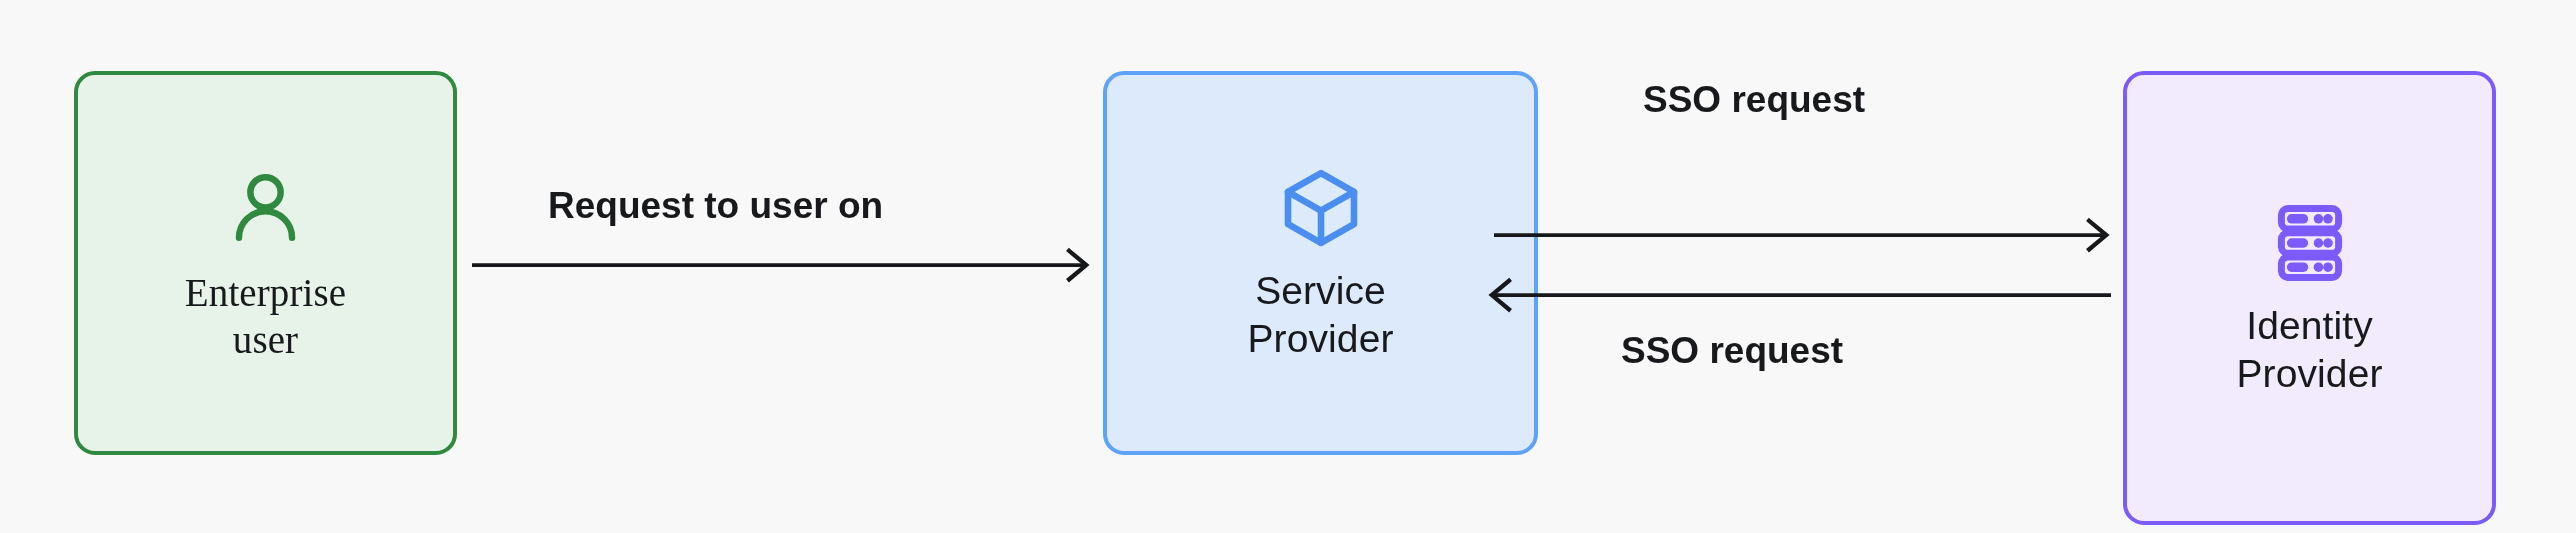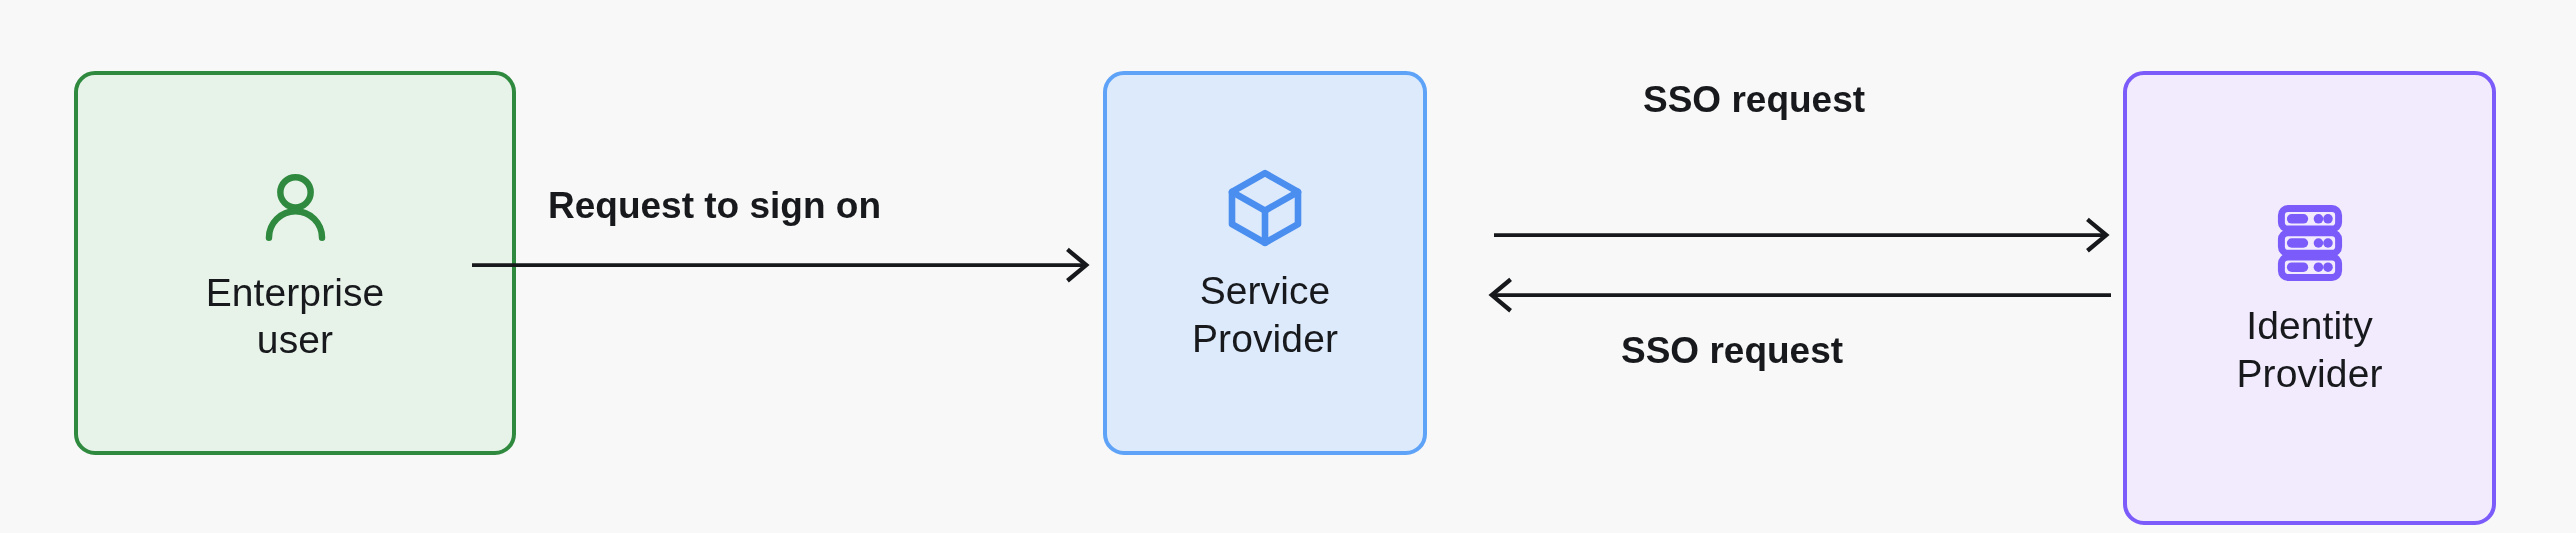--- a/index.html
+++ b/index.html
@@ -43,29 +43,30 @@
     color: #17191c;
     text-align: center;
     letter-spacing: 0.1px;
     white-space: pre-line;
     font-weight: 400;
   }
 
   #node-user {
     left: 74px;
     top: 71px;
-    width: 442px;
+    width: 383px;
     height: 384px;
     border-color: #2f8a3f;
     background: #e7f3e8;
+    font-family: Liberation Serif, serif;
   }
   #node-sp {
     left: 1103px;
     top: 71px;
-    width: 324px;
+    width: 435px;
     height: 384px;
     border-color: #5ea3f8;
     background: #dceafb;
   }
   #node-idp {
     left: 2123px;
     top: 71px;
     width: 373px;
     height: 454px;
     border-color: #7b5cfa;
@@ -155,21 +156,21 @@
       </svg>
     </span>
     <div class="node-label">Identity
 Provider</div>
   </div>
 
   <svg class="edge-svg" id="edge-signon" viewBox="0 0 650 44">
     <line class="edge-line" x1="0" y1="20" x2="645" y2="20"></line>
     <polyline class="edge-head" points="627,5 645,20 627,35"></polyline>
   </svg>
-  <div class="edge-label" id="label-signon">Request to sign on</div>
+  <div class="edge-label" id="label-signon">Request to user on</div>
 
   <svg class="edge-svg" id="edge-ssoreq" viewBox="0 0 648 44">
     <line class="edge-line" x1="0" y1="20" x2="643" y2="20"></line>
     <polyline class="edge-head" points="625,5 643,20 625,35"></polyline>
   </svg>
   <div class="edge-label" id="label-ssoreq">SSO request</div>
 
   <svg class="edge-svg" id="edge-ssoresp" viewBox="0 0 654 44">
     <line class="edge-line" x1="4" y1="20" x2="654" y2="20"></line>
     <polyline class="edge-head" points="22,5 4,20 22,35"></polyline>

